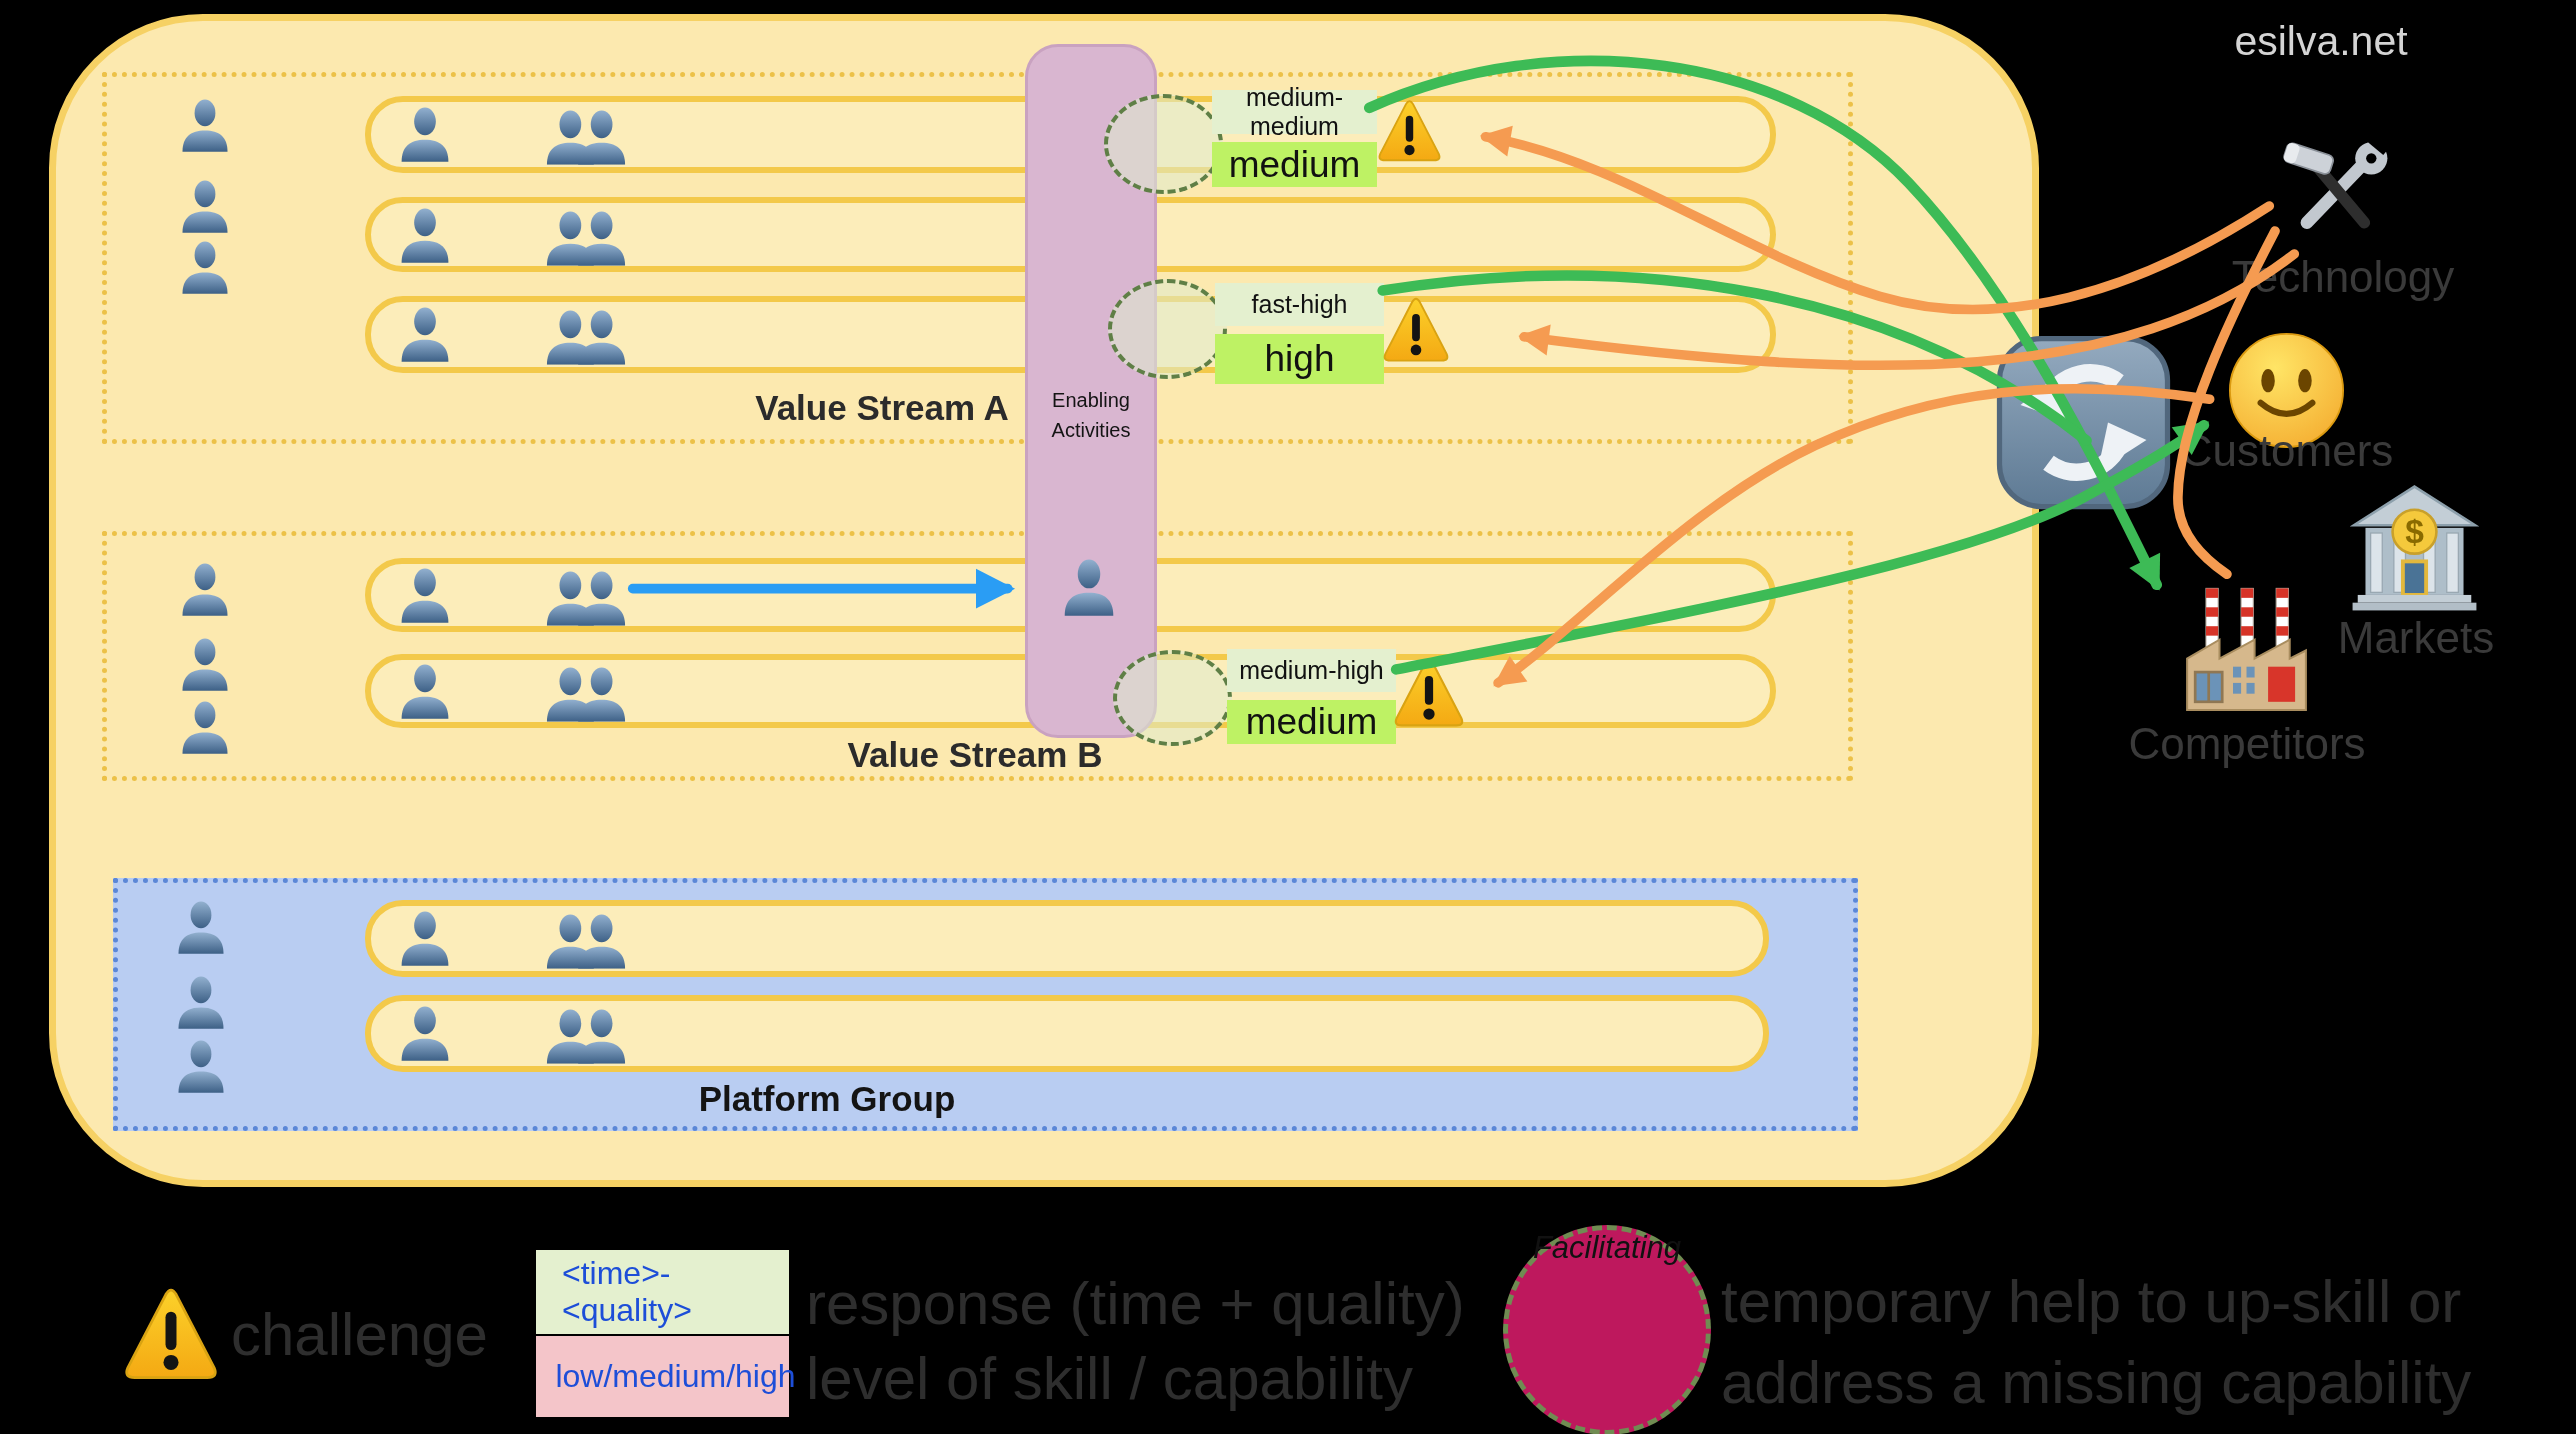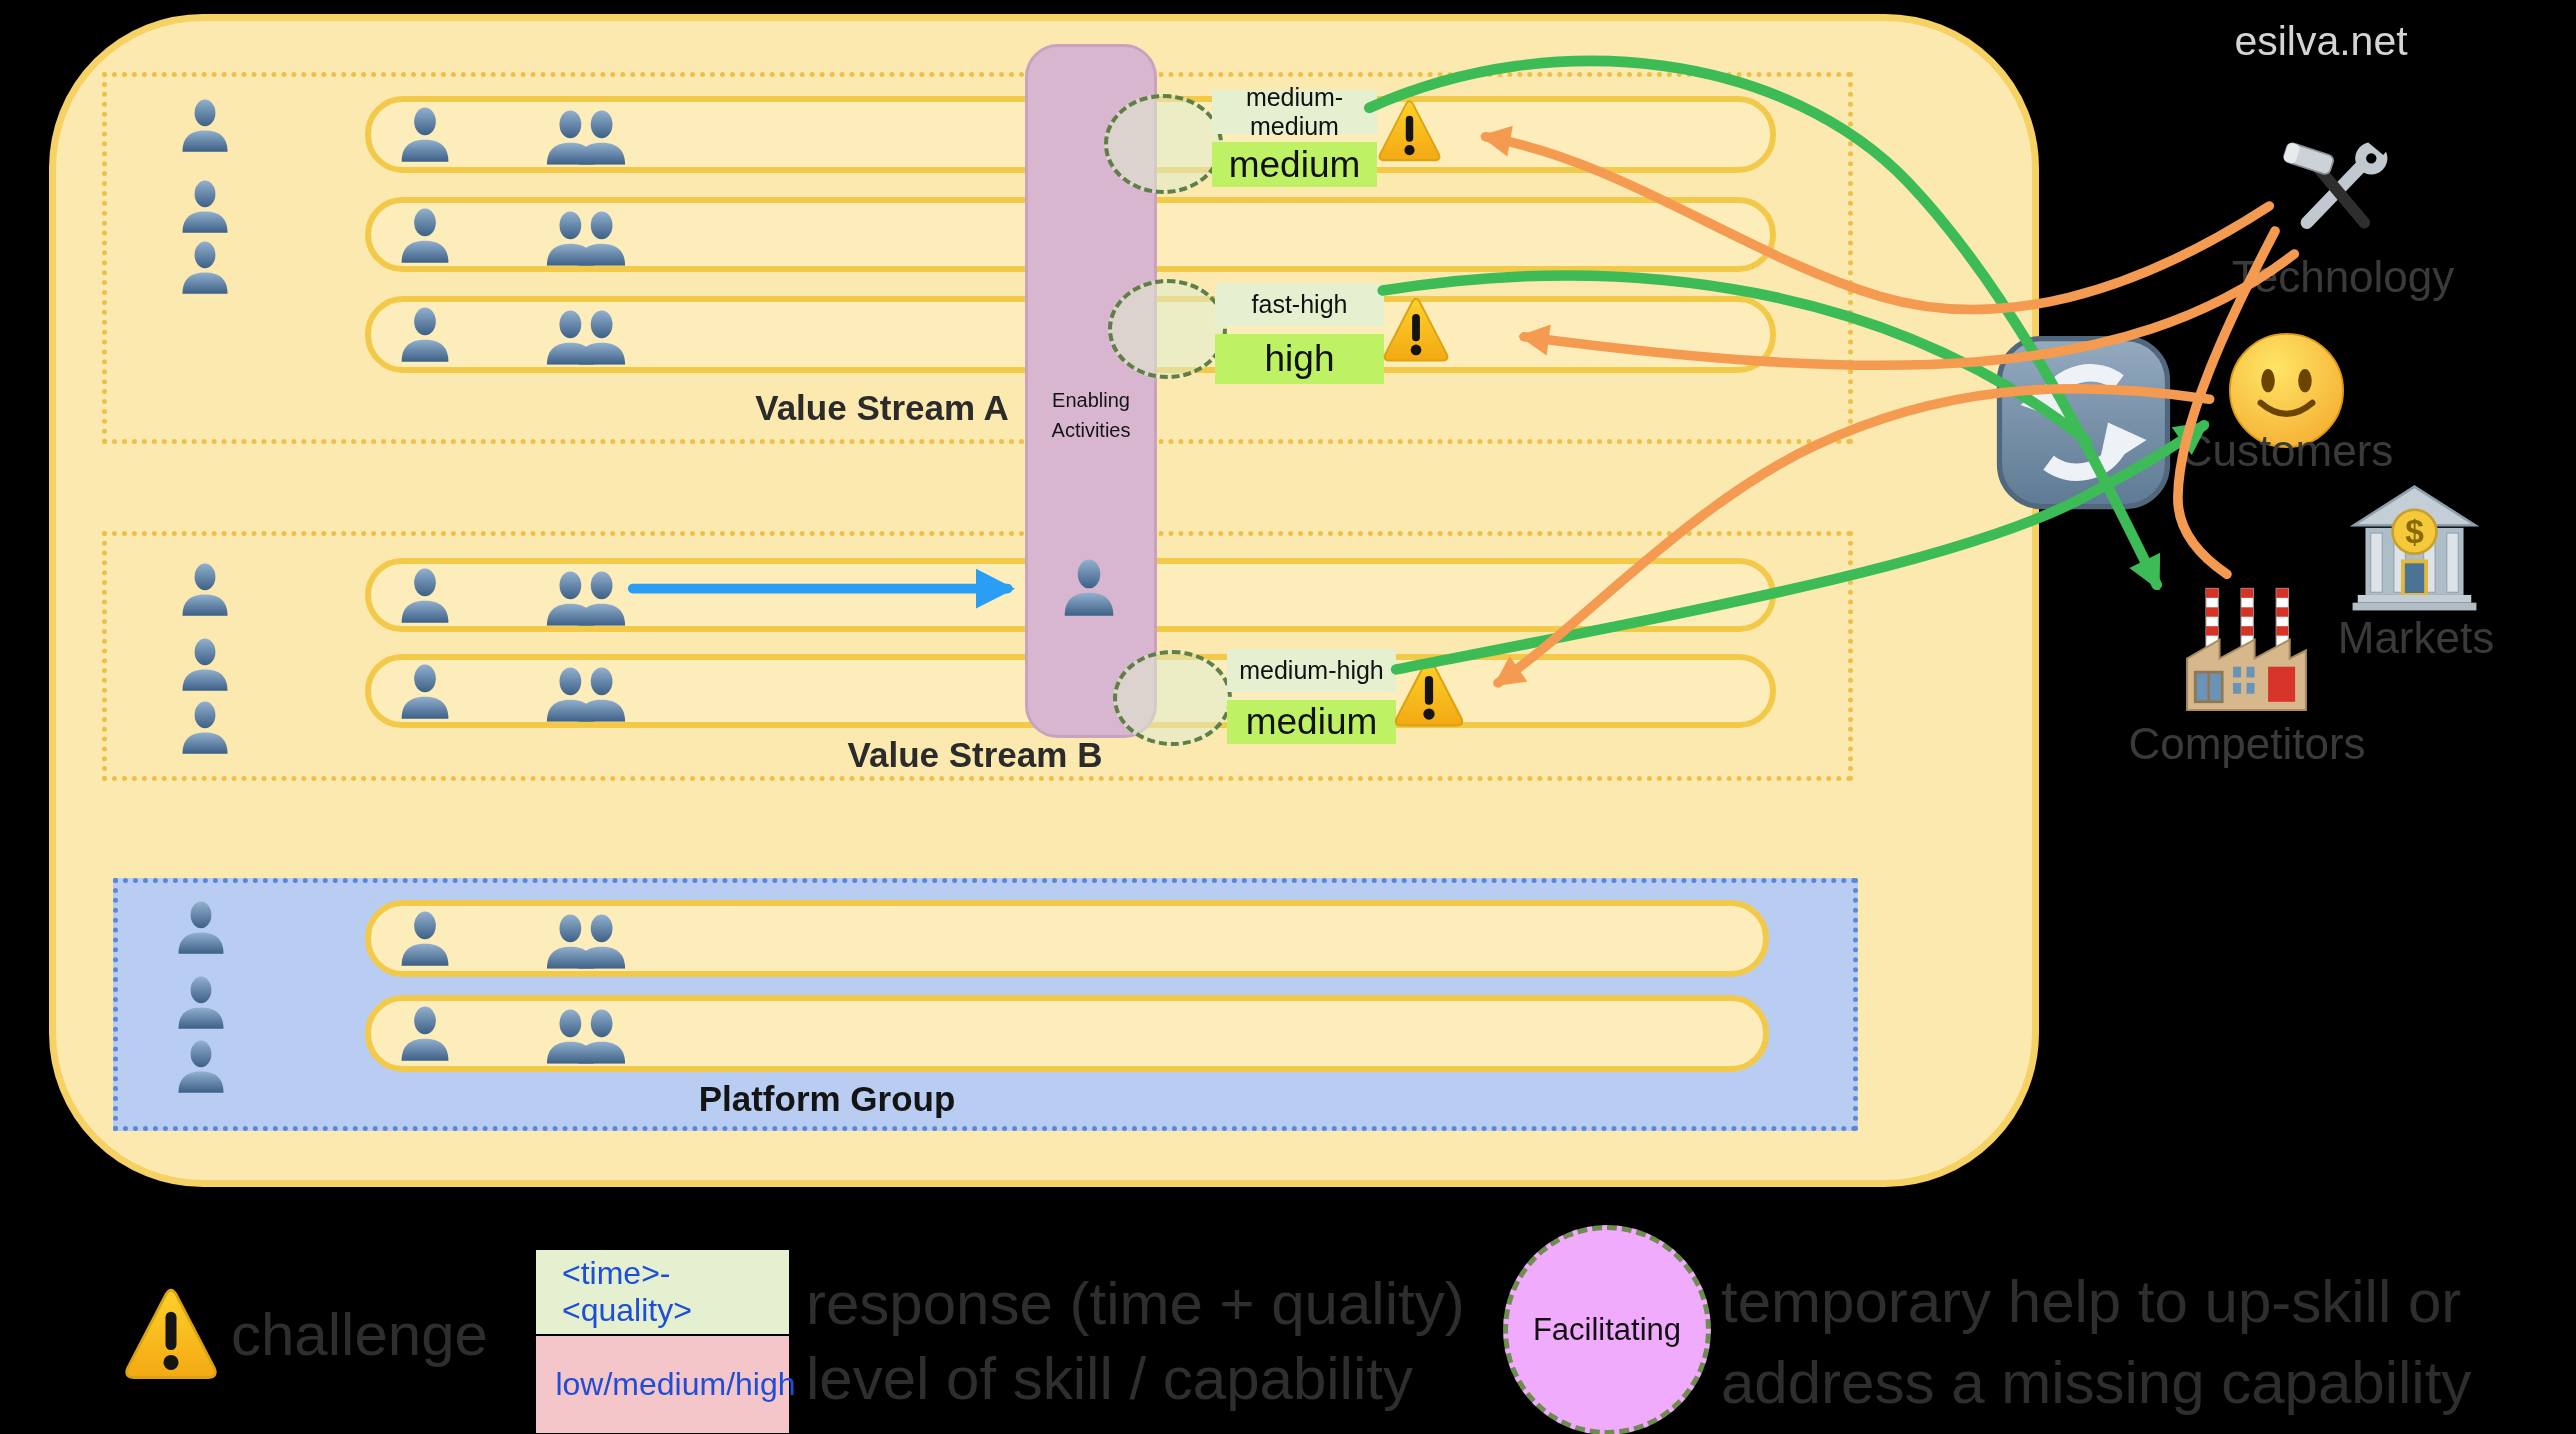--- a/index.html
+++ b/index.html
@@ -22,22 +22,22 @@
   .fcircle{border:4.8px dashed #5f7f46;border-radius:50%;background:rgba(223,235,205,0.55);
            box-sizing:border-box;}
   .resp{display:flex;flex-direction:column;text-align:center;gap:8px;}
   .resp .tq{background:#e4f0cf;color:#111;font-size:25px;display:flex;align-items:center;justify-content:center;}
   .resp .sk{background:#bef264;color:#111;font-size:37px;display:flex;align-items:center;justify-content:center;}
   .ext-label{font-size:44px;color:#3a3a3a;text-align:center;}
   .legend-big{font-size:60px;color:#2e2e2e;white-space:nowrap;}
   .legend-box{display:flex;align-items:center;justify-content:center;font-size:32px;color:#1d4ed8;box-sizing:border-box;padding-left:26px;}
   .watermark{font-size:41px;color:#d4d4d4;text-align:center;margin-top:8px;}
   .fac-circle{left:1503px;top:1225px;width:208px;height:210px;border-radius:50%;
-              background:#f0abfc;border:5.8px dashed #708c52;box-sizing:border-box;
-              display:flex;align-items:center;justify-content:center;font-size:31px;color:#111;}
+              background:#be185d;border:5.8px dashed #708c52;box-sizing:border-box;
+              display:flex;justify-content:center;font-size:31px;color:#111;font-style:italic;}
   svg.icon{display:block;}
 </style>
 </head>
 <body>
 
 <div id="stage">
 
   <svg width="0" height="0" style="position:absolute" aria-hidden="true">
     <defs>
       <linearGradient id="gradPerson" x1="0" y1="0" x2="0" y2="1">
@@ -278,21 +278,21 @@
     <rect x="66" y="62" width="20" height="26" fill="#d8352a"></rect>
   </svg>
   <div class="abs ext-label" style="left:2127px;top:719px;width:240px">Competitors</div>
 
   <svg class="abs icon" style="left:123px;top:1283px" width="96" height="104" viewBox="0 0 100 108">
       <use href="#sym-warn"></use>
     </svg>
   <div class="abs legend-big" style="left:231px;top:1300px">challenge</div>
 
   <div class="abs legend-box" style="left:536px;top:1250px;width:253px;height:84px;background:#e4f0cf">&lt;time&gt;-&lt;quality&gt;</div>
-  <div class="abs legend-box" style="left:536px;top:1336px;width:253px;height:97px;background:#f4c5c9">low/medium/high</div>
+  <div class="abs legend-box" style="left:536px;top:1336px;width:253px;height:81px;background:#f4c5c9">low/medium/high</div>
   <div class="abs legend-big" style="left:806px;top:1269px">response (time + quality)</div>
   <div class="abs legend-big" style="left:806px;top:1344px">level of skill / capability</div>
 
   <div class="abs fac-circle">
     <span>Facilitating</span>
   </div>
   <div class="abs legend-big" style="left:1721px;top:1267px">temporary help to up-skill or</div>
   <div class="abs legend-big" style="left:1721px;top:1348px">address a missing capability</div>
 
   <svg class="abs" style="left:0;top:0" width="2576" height="1435" viewBox="0 0 2679 1492">

